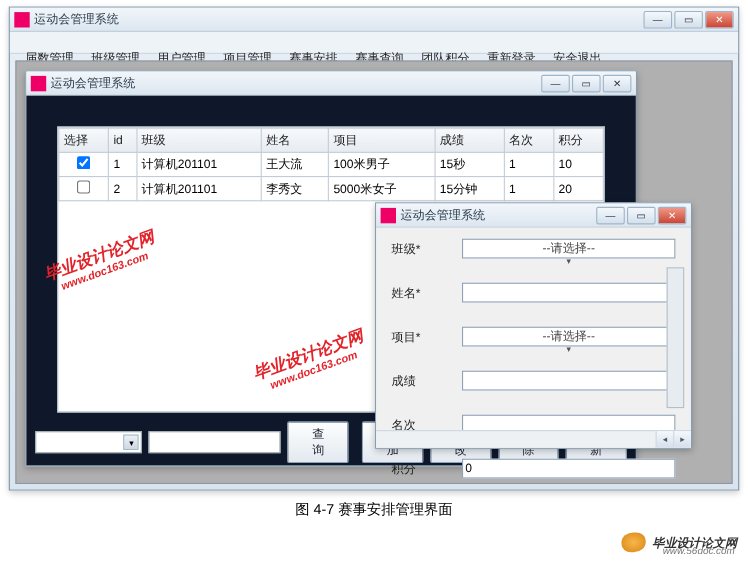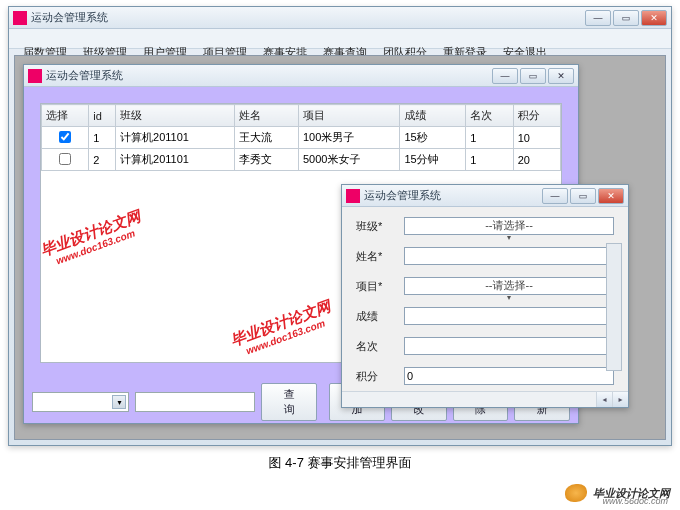--- a/index.html
+++ b/index.html
@@ -15,37 +15,37 @@
 .tb-btn.max { }
 .menubar { height: 20px; background: #eef3f8; display: flex; padding: 0 6px; border-bottom: 1px solid #c9d6e2; }
 .menu-item { padding: 16px 8px; color: #222; cursor: default; }
 .mdi-area { position: absolute; left: 5px; top: 48px; right: 5px; bottom: 5px; background: #b0b0b0; border: 1px solid #8a98a8; }
 
 .child-window { position: absolute; border: 1px solid #7a96ac; background: #f2f4f6; box-shadow: 0 2px 6px rgba(0,0,0,.25); }
 .cw1 { left: 8px; top: 8px; width: 556px; height: 360px; }
 .cw2 { left: 326px; top: 128px; width: 288px; height: 224px; z-index: 2; }
 
 .cw-title { height: 22px; background: linear-gradient(#f2f6fa,#dce6f0); display: flex; align-items: center; padding: 0 4px; border-bottom: 1px solid #b8c8d8; }
-.body-inner { padding: 8px; background: #c4b5fd; height: calc(100% - 22px); position: relative; }
+.body-inner { padding: 20px; background: #0f172a; height: calc(100% - 22px); position: relative; }
 
 .grid-wrap { border: 1px solid #aeb9c4; background: #fff; margin: 8px; height: 260px; position: relative; }
 table.dgv { border-collapse: collapse; width: 100%; }
 .dgv th, .dgv td { border: 1px solid #c3ccd5; padding: 3px 4px; text-align: left; background: #fff; height: 18px; white-space: nowrap; }
 .dgv th { background: linear-gradient(#f7f9fb,#e6ebf0); font-weight: normal; color: #222; }
 .dgv .chk { text-align: center; }
 .dgv input[type=checkbox] { width: 12px; height: 12px; }
 
 .bottom-bar { position: absolute; left: 8px; right: 8px; bottom: 8px; height: 26px; display: flex; align-items: center; gap: 6px; }
 .combo { width: 120px; height: 20px; border: 1px solid #9aa; background: #fff; display: flex; align-items: center; justify-content: flex-end; padding-right: 2px; }
 .combo .arrow { width: 14px; height: 14px; background: linear-gradient(#eaf0f6,#cfd9e3); border: 1px solid #9db3c7; display: flex; align-items: center; justify-content: center; font-size: 8px; }
 .txt { flex: 0 0 120px; height: 20px; border: 1px solid #9aa; background: #fff; }
 .btn { padding: 2px 18px; height: 38px; background: linear-gradient(#fdfefe,#e3e9ef); border: 1px solid #8ea2b6; border-radius: 2px; color: #223; }
 
 .form-body { padding: 10px 14px; }
-.form-row { display: flex; align-items: center; margin-bottom: 12px; gap: 8px; }
+.form-row { display: flex; align-items: center; margin-bottom: 22px; gap: 24px; }
 .form-row label { width: 40px; color: #222; }
 .form-row input.field, .form-row .sel { flex: 1; height: 18px; border: 1px solid #8ea2b6; background: #fff; padding: 0 2px; }
 .form-row .sel { display: flex; align-items: center; justify-content: space-between; color: #444; flex-direction: column; }
 .sel .arrow { font-size: 8px; color: #555; padding: 0 2px; }
 
 .caption-row { position: absolute; left: 0; bottom: 38px; width: 680px; text-align: center; font-size: 13px; color: #000; }
 .footer-logo { position: absolute; right: 10px; bottom: 8px; display: flex; align-items: center; gap: 6px; font-size: 14px; font-weight: bold; color: #333; font-style: italic; }
 .footer-logo .dot { width: 22px; height: 18px; background: radial-gradient(#f7b64c,#d98512); border-radius: 50% 40%; }
 .footer-url { position: absolute; right: 12px; bottom: 4px; font-size: 9px; color: #777; font-style: italic; }
 

